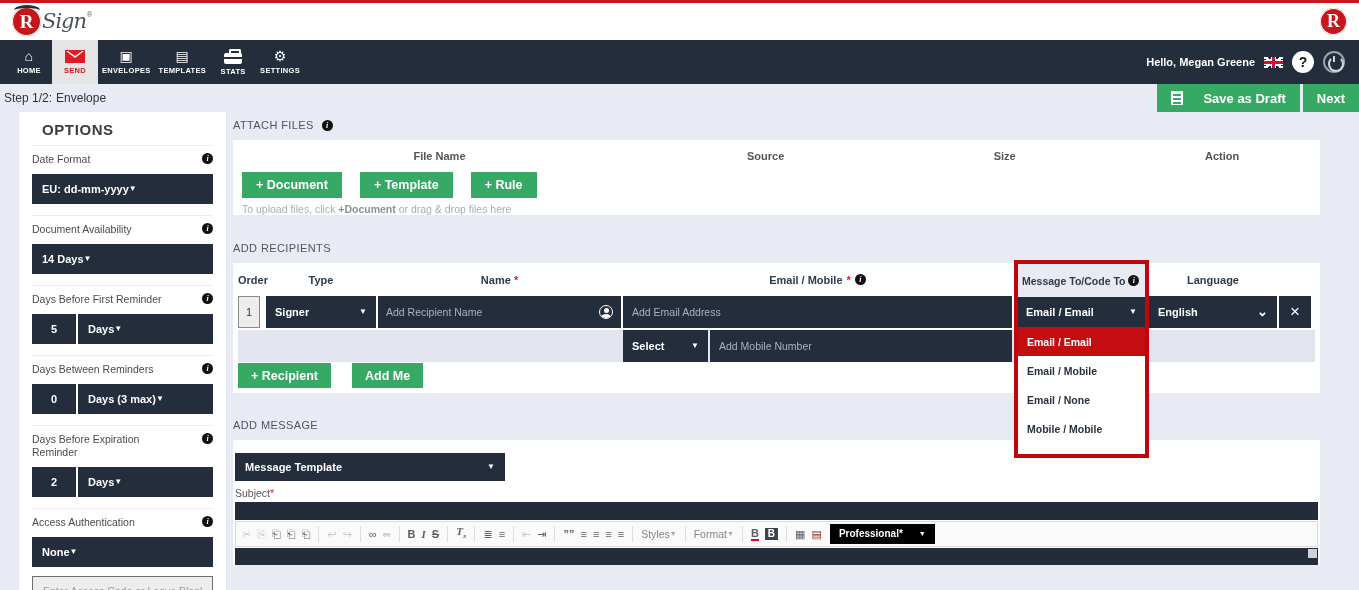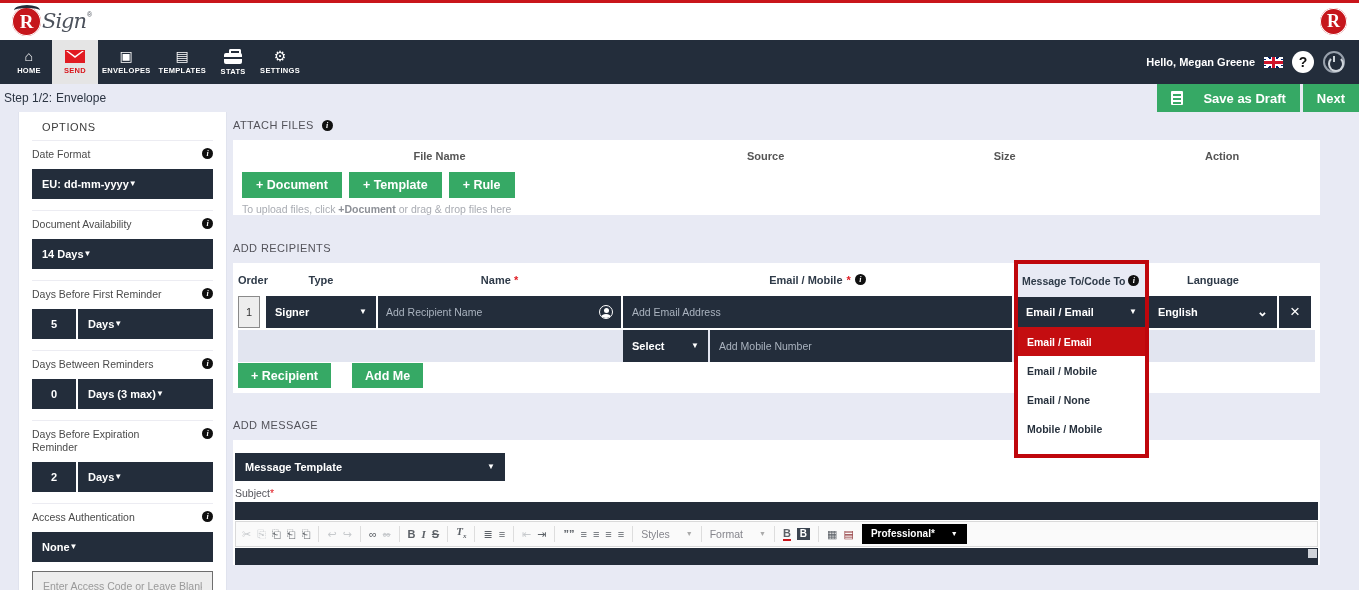--- a/index.html
+++ b/index.html
@@ -47,21 +47,21 @@
   .step-title{font-weight:normal;margin-left:4px}
   .step-actions{margin-left:auto;display:flex;height:100%}
   .gbtn{background:#36a965;color:#fff;font-weight:bold;display:inline-flex;align-items:center;justify-content:center;cursor:pointer}
   .btn-draft{font-size:13px;padding:0 14px;gap:20px;margin-right:3px}
   .btn-next{font-size:13px;padding:0 14px}
   .doc-icon{width:12px;height:14px;background:#fff;border-radius:1px;position:relative;display:inline-block}
   .doc-icon::before{content:"";position:absolute;left:2px;top:3px;width:8px;height:2px;background:#36a965;box-shadow:0 4px 0 #36a965,0 8px 0 #36a965}
 
   
   .sidebar{position:absolute;top:112px;left:18px;width:209px;bottom:0;background:#fff;border-left:1px solid #e0e3ee;border-right:1px solid #e0e3ee;padding:0 13px;overflow:hidden}
-  .sb-title{font-size:11px;font-weight:normal;color:#3c3c3c;letter-spacing:.6px;padding:9px 0 7px 10px}
+  .sb-title{font-size:15px;font-weight:bold;color:#3c3c3c;letter-spacing:.6px;padding:9px 0 7px 10px}
   .sb-group{padding:7px 0 11px;border-top:1px solid #ececf2}
   .sb-lrow{display:flex;justify-content:space-between;align-items:flex-start;font-size:10.5px;color:#4a4a4a;margin-bottom:8px;line-height:13px}
   .sb-lrow .lbl{max-width:150px}
   .info-dot{width:11px;height:11px;min-width:11px;border-radius:50%;background:#101010;color:#fff;font-size:8px;font-weight:bold;font-style:italic;font-family:"Liberation Serif",serif;display:inline-flex;align-items:center;justify-content:center;cursor:pointer}
   .dk{background:#232d3b;color:#fff;font-size:11px;font-weight:bold}
   .sb-select{height:30px;display:flex;align-items:center;justify-content:flex-start;padding:0 10px;cursor:pointer}
   .caret{font-size:8px;color:#fff;line-height:8px}
   .sb-combo{display:flex;gap:2px}
   .sb-num{width:44px;height:30px;display:flex;align-items:center;justify-content:center;cursor:pointer}
   .sb-combo .sb-select{flex:1}
@@ -71,21 +71,21 @@
   
   .main{position:absolute;top:112px;left:233px;width:1087px;bottom:0}
   .sec-title{display:flex;align-items:center;gap:8px;font-size:11px;color:#53535a;letter-spacing:.4px}
   .attach-head{padding-top:7px}
   .supported{margin-top:7px;font-size:10.5px;color:#8b8b92}
   .card{background:#fff}
   .attach-card{margin-top:9px;height:75px}
   .file-cols{display:flex;height:32px;align-items:center;font-size:11px;font-weight:bold;color:#555}
   .fc{text-align:center}
   .fc1{width:38%}.fc2{width:22%}.fc3{width:22%}.fc4{width:18%}
-  .attach-btns{display:flex;gap:7px;padding-left:9px}
+  .attach-btns{display:flex;gap:18px;padding-left:9px}
   .abtn{height:26px;padding:0 14px;font-size:12.5px}
   .attach-hint{padding:5px 0 0 9px;font-size:10.5px;color:#a9acb3}
   .attach-hint b{color:#8d9097}
 
   .rec-title{margin-top:27px}
   .rec-card{margin-top:9px;height:130px;position:relative;padding:0 5px}
   .rec-cols{display:flex;height:33px;align-items:center;font-size:11px;font-weight:bold;color:#2e3a48}
   .rc{text-align:center}
   .co{width:22px;margin-right:6px;text-align:left}
   .ct{width:110px;margin-right:2px}
@@ -131,21 +131,21 @@
   .subject-label{margin:6px 0 3px 0;font-size:10.5px;color:#55555c}
   .subject-input{height:33px;background:#232c39;width:100%;padding:0 10px;font-size:11px}
   .editor-toolbar{height:26px;background:#fafafa;border:1px solid #d9d9d9;display:flex;align-items:center;padding:0 6px;gap:6px;margin-top:1px}
   .ti{font-size:11px;color:#5c6167;cursor:pointer;line-height:12px}
   .ti.dis{color:#c7cacd}
   .ti-b{font-weight:bold}
   .ti-i{font-style:italic;font-family:"Liberation Serif",serif;font-weight:bold}
   .ti-s{text-decoration:line-through;font-weight:bold}
   .ti-tx sub{font-size:7px}
   .tsep{width:1px;height:16px;background:#ddd;margin:0 2px}
-  .drop-ctl{display:flex;align-items:center;gap:16px;font-size:10.5px;color:#85858c;cursor:pointer}
+  .drop-ctl{display:flex;align-items:center;font-size:10.5px;color:#85858c;cursor:pointer}
   .drop-ctl .dcaret{font-size:7px;color:#aaa}
   .color-a{border-bottom:2px solid #c9151b;font-weight:bold}
   .bg-a{background:#3b4450;color:#fff;padding:0 3px;font-size:10px;font-weight:bold}
   .sig-pill{margin-left:2px;background:#000;color:#fff;font-size:10px;font-weight:bold;height:20px;display:flex;align-items:center;gap:16px;padding:0 9px;cursor:pointer}
   .sig-pill .caret{font-size:7px}
   .editor-body{flex:1;background:#232c39;position:relative;margin-top:1px}
   .corner-sq{position:absolute;right:1px;top:1px;width:9px;height:9px;background:#cfd2d8;cursor:pointer}
 </style>
 </head>
 <body>

